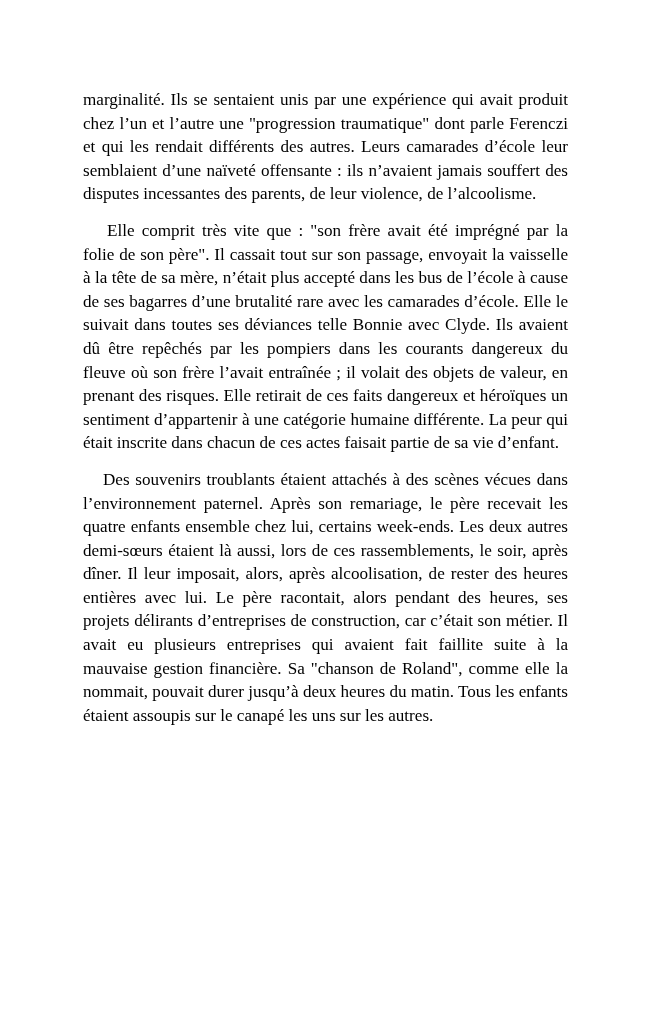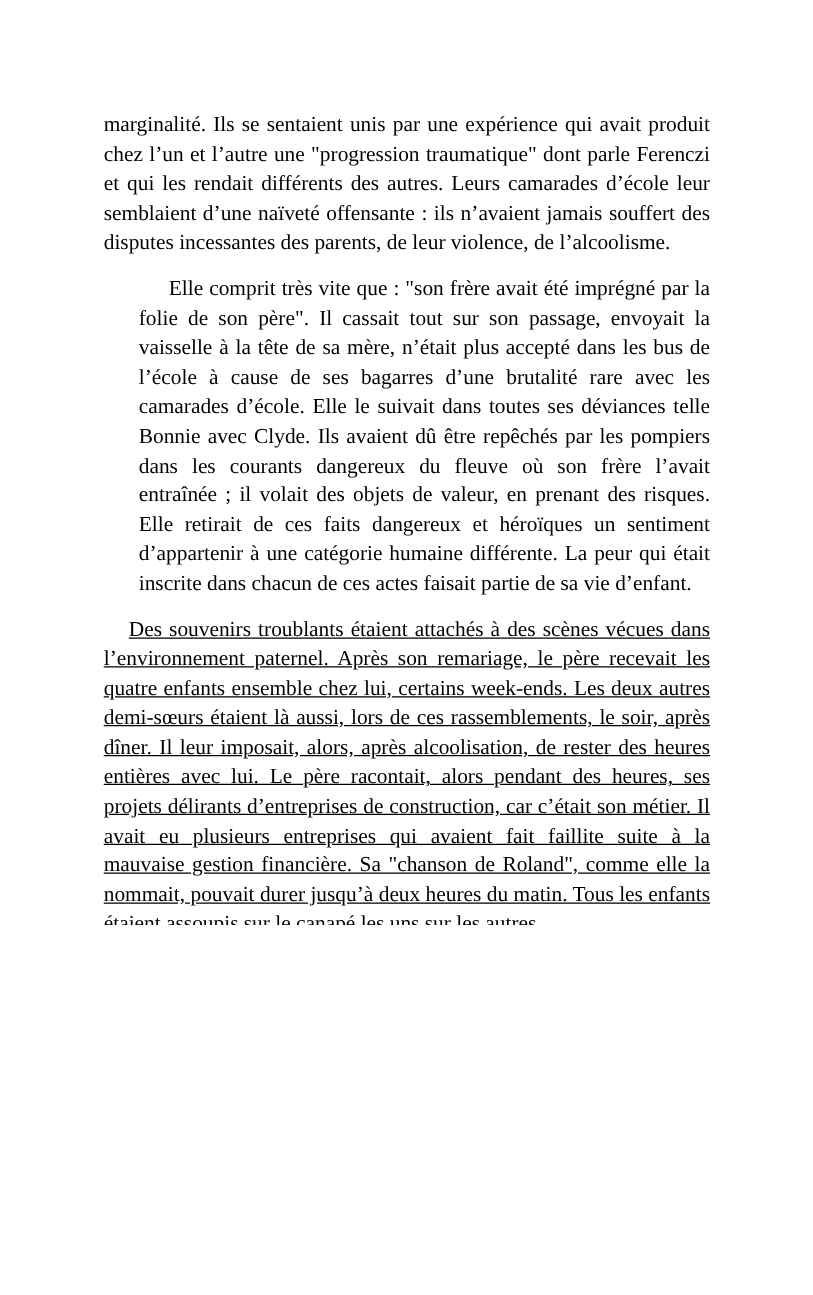--- a/index.html
+++ b/index.html
@@ -41,26 +41,24 @@
   }
 
   
   .para.continued {
     text-indent: 0;
   }
 
   
   .para.indent {
     text-indent: 20px;
-    text-decoration: underline;
   }
 
   .para.indent-wide {
     text-indent: 24px;
-    margin-left: 28px;
   }
 
   .para + .para {
     margin-top: 13px;
   }
 
   .page-number {
     position: absolute;
     left: 0;
     right: 0;

